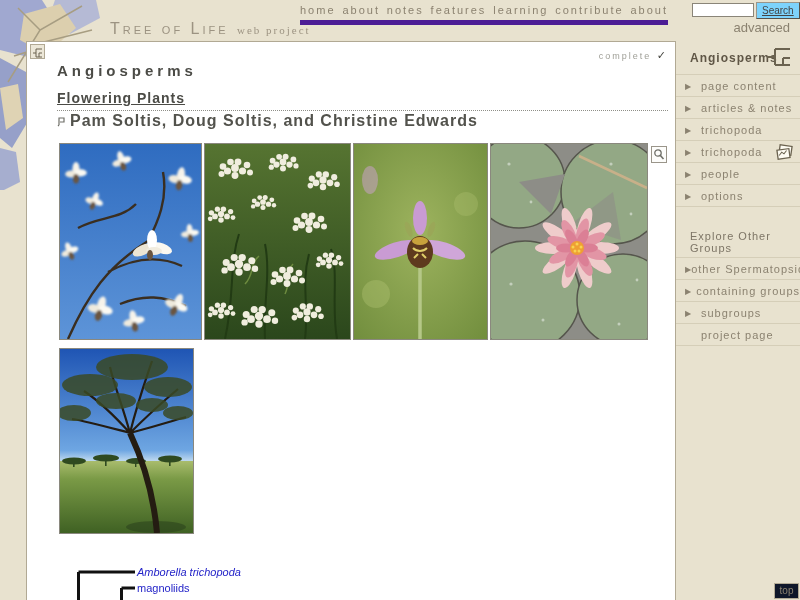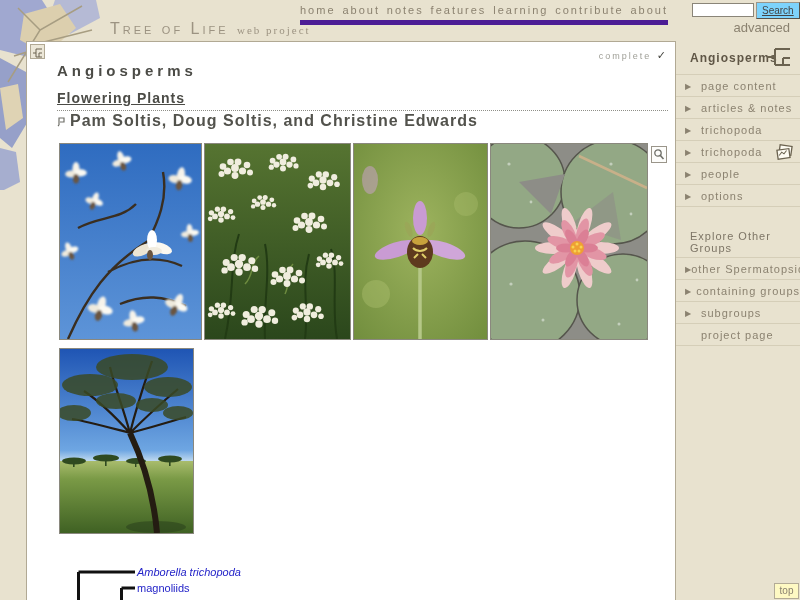--- a/index.html
+++ b/index.html
@@ -57,21 +57,21 @@
   .sb-list.main{top:74px;}
   .sb-list.explore{top:257px;border-top:1px solid #d5ceb8;}
   .sb-row{height:20px;display:flex;align-items:center;border-bottom:1px solid #d5ceb8;
     cursor:pointer;padding-top:1px;}
   .sb-row .arr{width:16px;padding-left:9px;font-size:8px;color:#8b8270;}
   .sb-row .arr.hide{visibility:hidden;}
   .sb-row .lb{font-size:11px;letter-spacing:1px;color:#8b8270;white-space:nowrap;}
   .sb-row svg{margin-left:auto;margin-right:6px;}
   .sb-explore-h{position:absolute;left:690px;top:230px;font-size:11px;letter-spacing:1px;
     color:#7d7566;}
-  .topbtn{position:absolute;left:774px;top:583px;width:23px;height:14px;background:#fef9c3;
+  .topbtn{position:absolute;left:774px;top:583px;width:23px;height:14px;background:#0f172a;
     border:1px solid #b3ab96;font-size:10px;color:#8b8270;text-align:center;line-height:14px;
     cursor:pointer;}
 </style>
 </head>
 <body>
 
 <div id="screen">
 
   <svg class="corner-art" width="130" height="190">
     <polygon points="0,0 42,0 56,22 32,58 0,50" fill="#98a2cf" opacity="0.9"></polygon>

